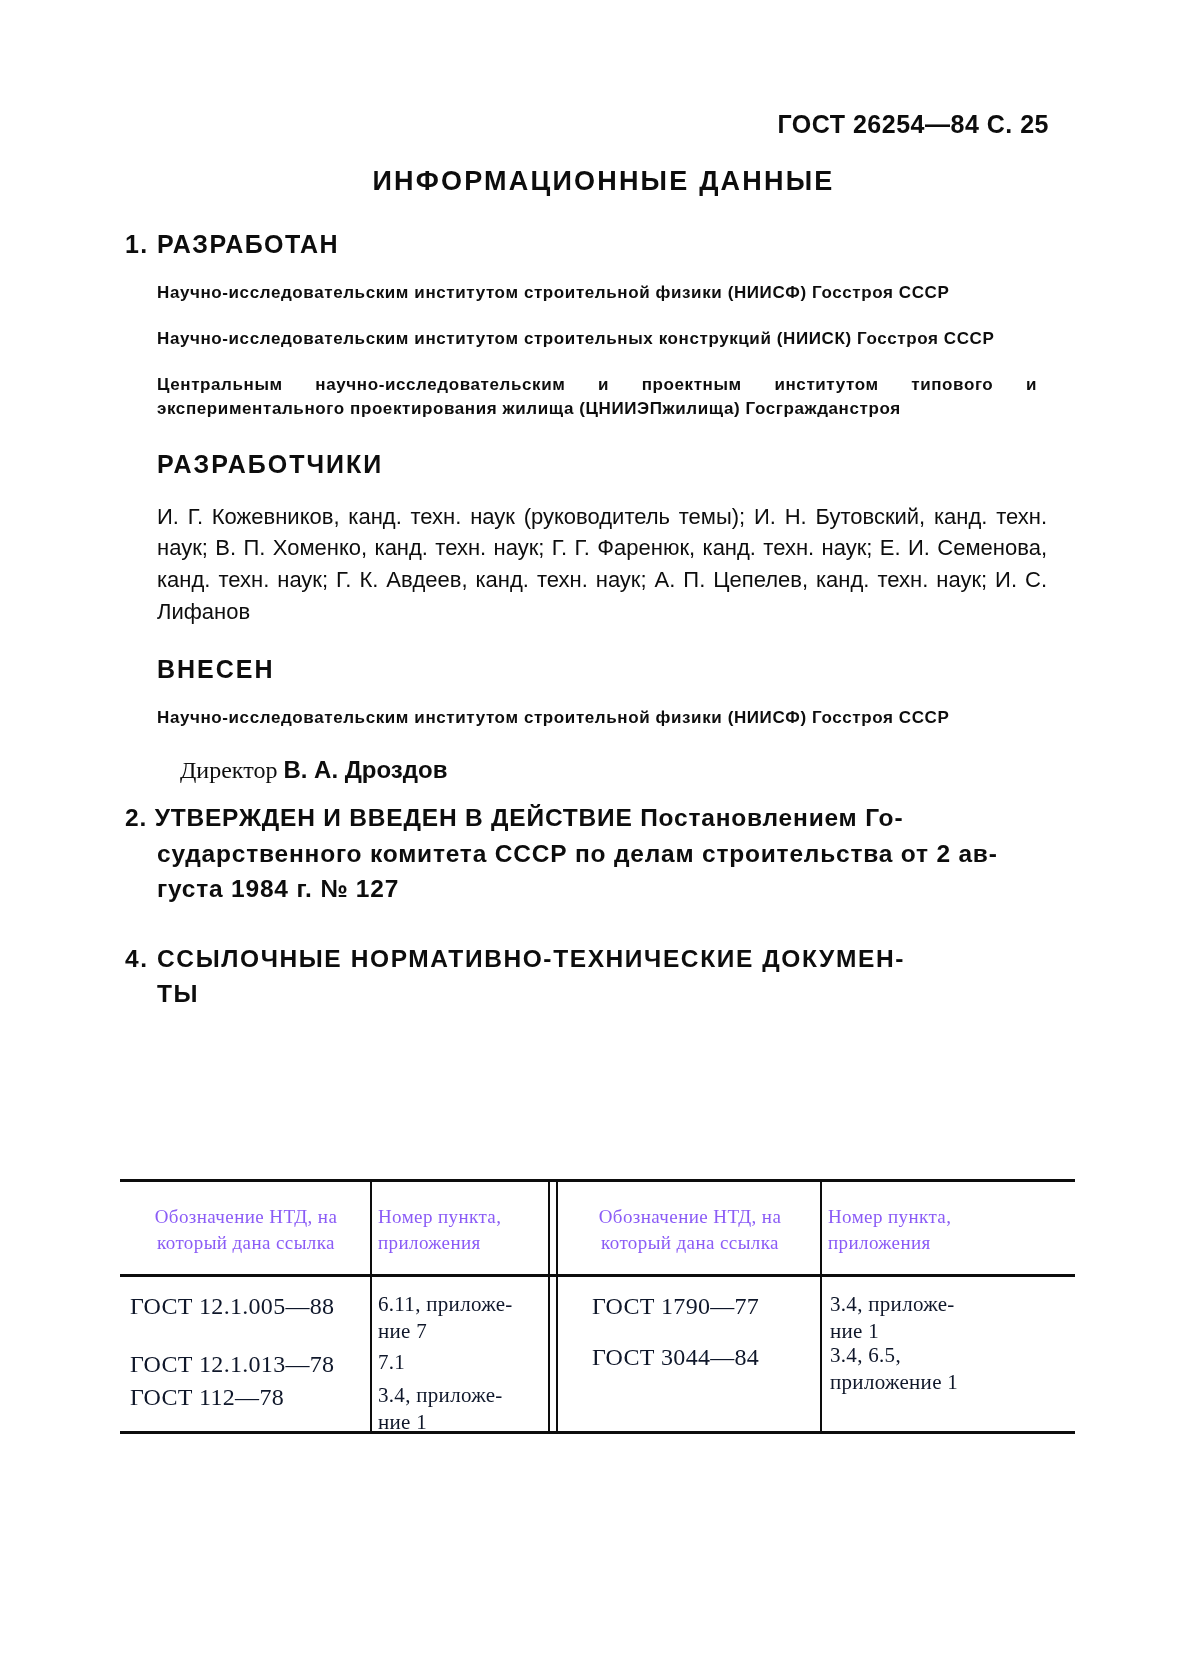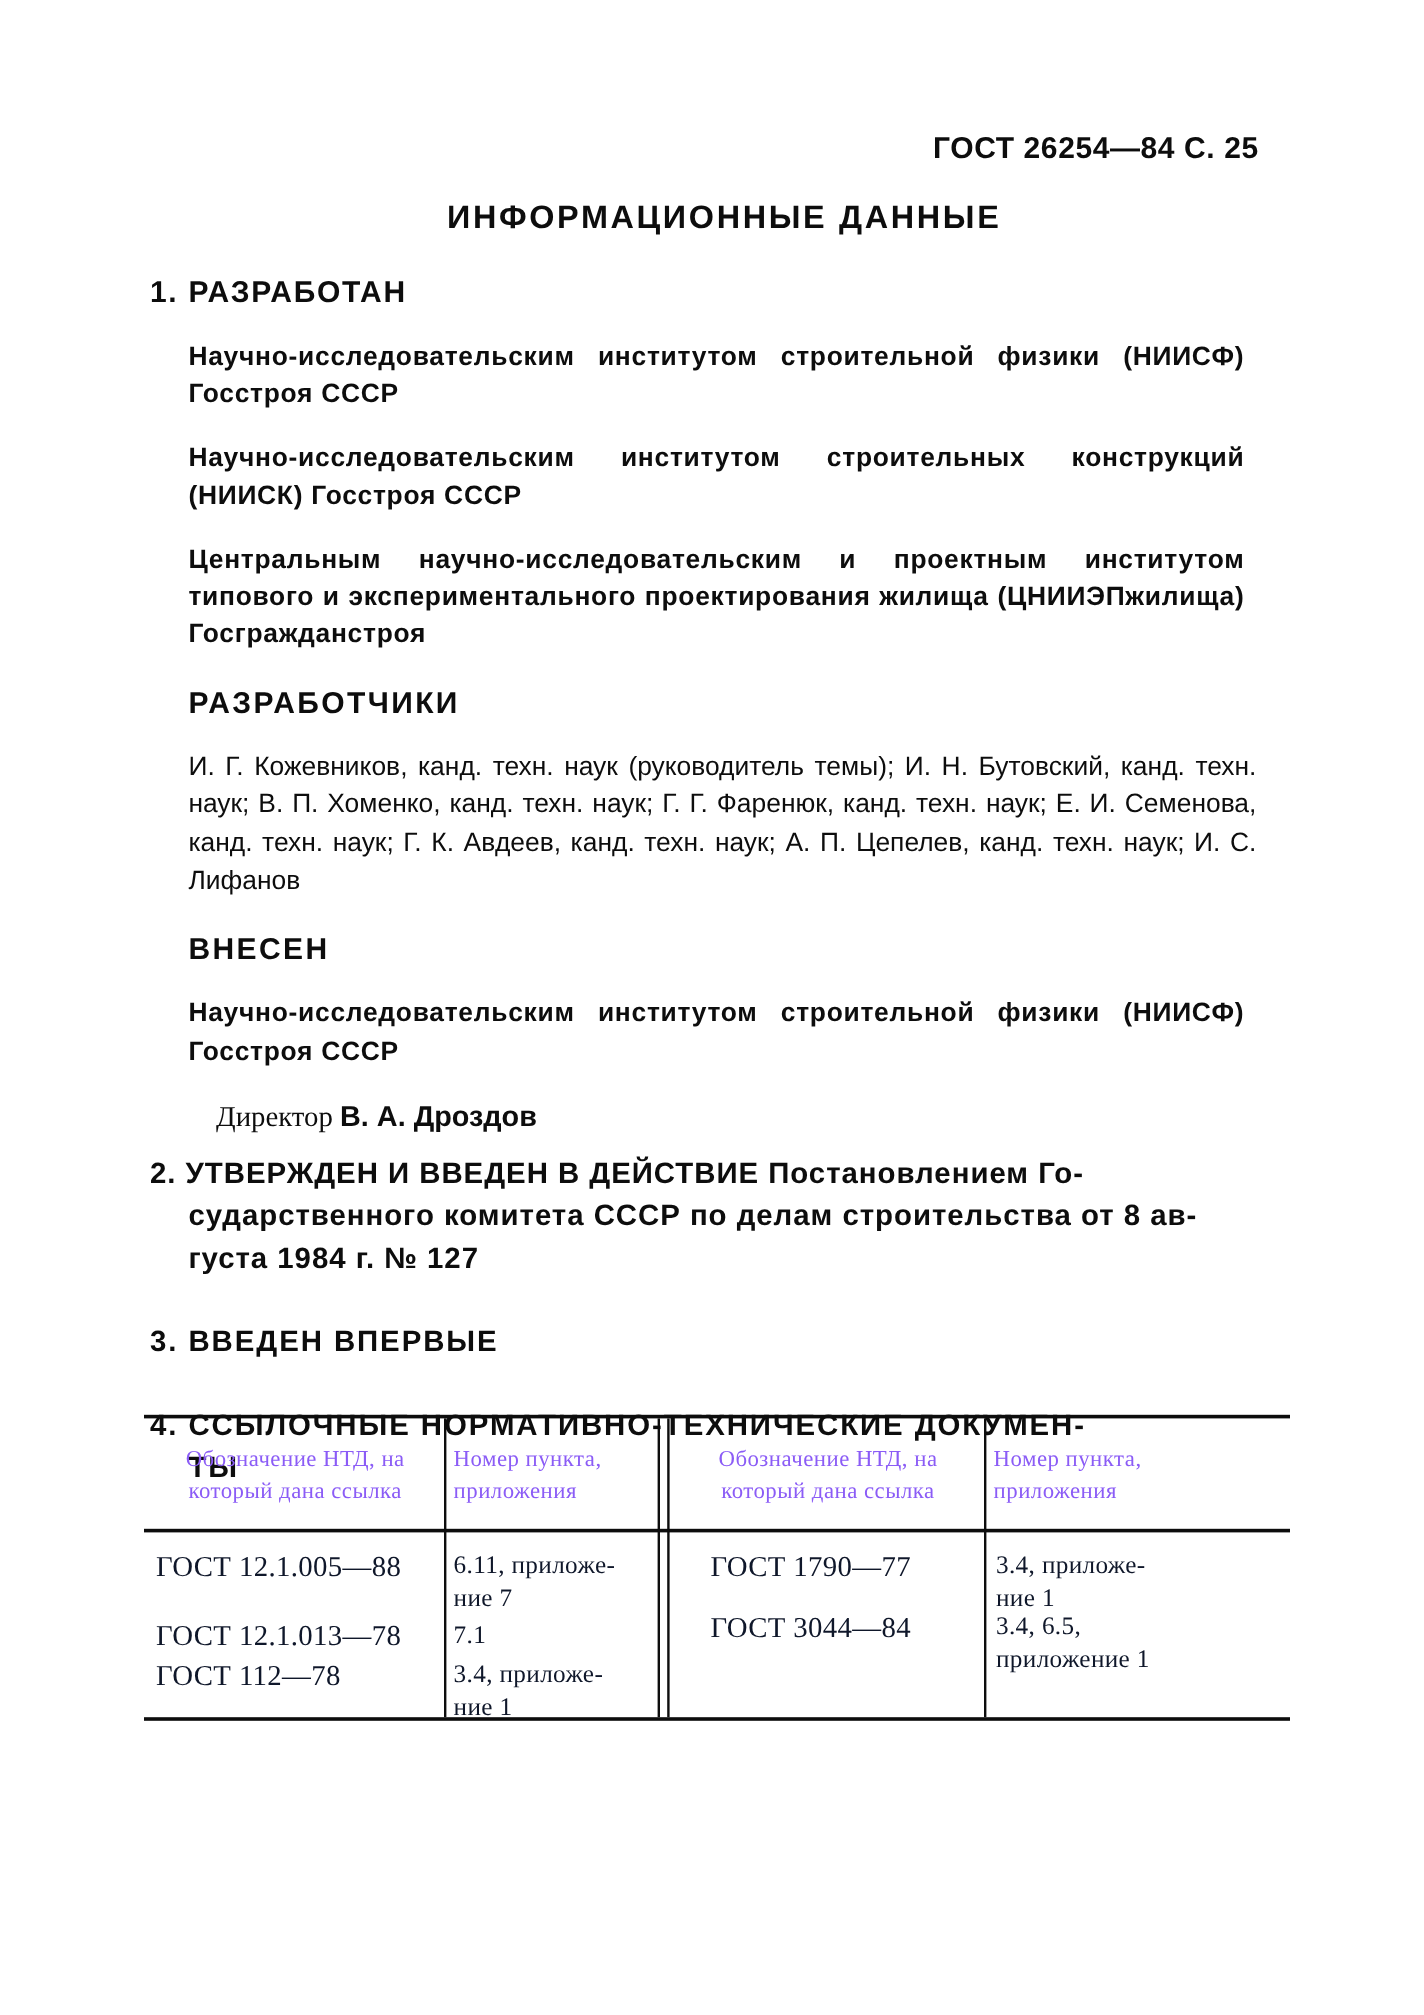--- a/index.html
+++ b/index.html
@@ -57,21 +57,21 @@
     font-size: 25px;
     letter-spacing: 1.4px;
     margin-top: 14px;
   }
   .sec-head.num {
     margin-left: 0px;
   }
   .body-para {
     font-family: "Liberation Sans", sans-serif;
     font-weight: bold;
-    font-size: 22px;
+    font-size: 17px;
     letter-spacing: 0.6px;
     line-height: 1.42;
     margin-left: 32px;
     margin-top: 22px;
     text-align: justify;
     width: 880px;
   }
   .sub-head {
     font-family: "Liberation Sans", sans-serif;
     font-weight: bold;
@@ -205,25 +205,24 @@
 
     <div class="body-para">Научно-исследовательским институтом строительной физики (НИИСФ) Госстроя СССР</div>
 
     <div class="director">
       <span>Директор</span>
       <b>В. А. Дроздов</b>
     </div>
 
     <div class="numbered">
       <span class="ind">2. УТВЕРЖДЕН И ВВЕДЕН В ДЕЙСТВИЕ Постановлением Го-</span>
-      <span class="cont">сударственного комитета СССР по делам строительства от 8 ав-</span>
+      <span class="cont">сударственного комитета СССР по делам строительства от 2 ав-</span>
       <span class="cont">густа 1984 г. № 127</span>
     </div>
 
-    <div class="numbered big" style="margin-top:34px;">3. ВВЕДЕН ВПЕРВЫЕ</div>
 
     <div class="numbered big" style="margin-top:34px;">
       <span class="ind">4. ССЫЛОЧНЫЕ НОРМАТИВНО-ТЕХНИЧЕСКИЕ  ДОКУМЕН-</span>
       <span class="cont">ТЫ</span>
     </div>
 
   </div>
 
   <div class="tbl-top-rule"></div>
   <div class="tbl-mid-rule"></div>

